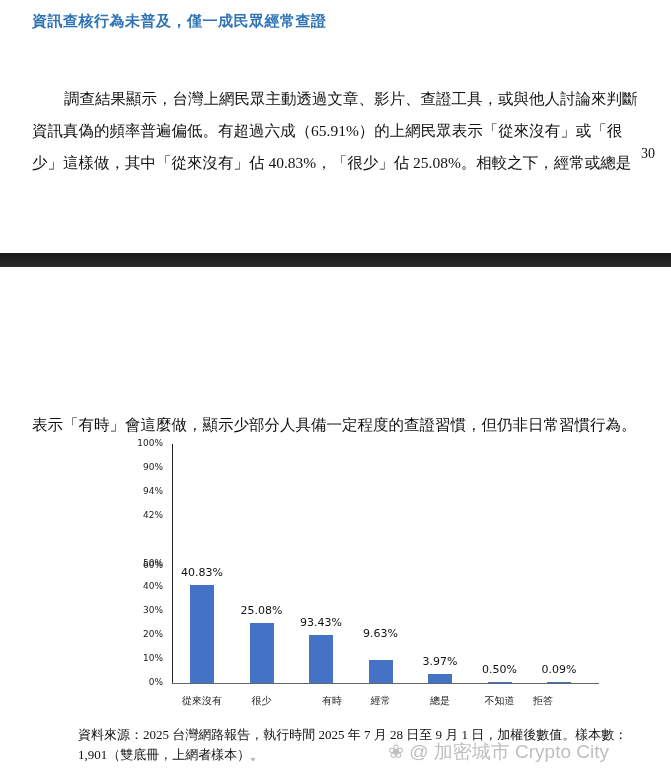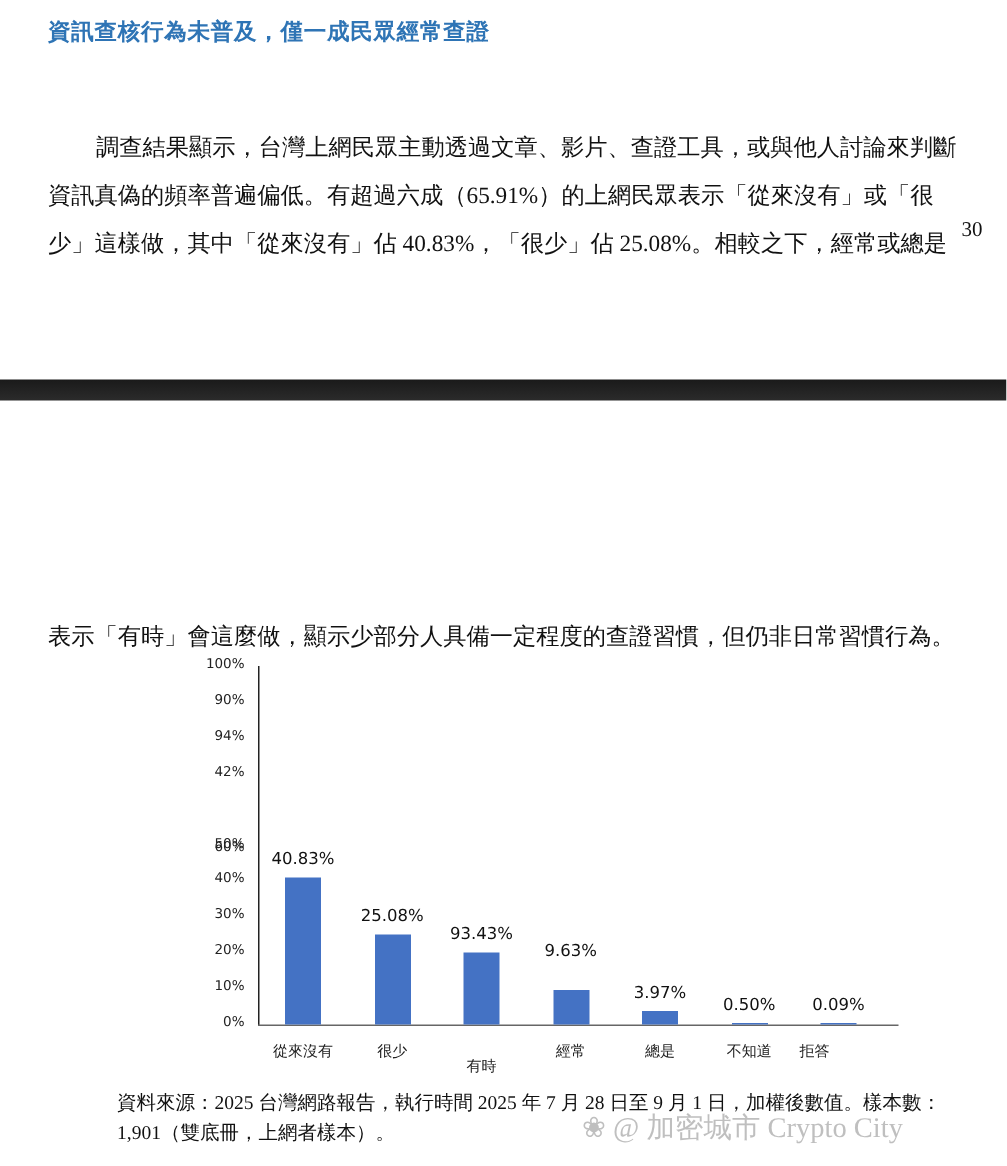--- a/index.html
+++ b/index.html
@@ -18,21 +18,21 @@
   .ytick { position:absolute; font-family:"DejaVu Sans",sans-serif; font-size:9px; color:#222;
            text-align:right; width:40px; left:123px; }
   .yaxis { position:absolute; left:172px; top:444px; width:1px; height:240px; background:#222; }
   .xaxis { position:absolute; left:172px; top:683px; width:427px; height:1px; background:#666; }
   .bar { position:absolute; width:24px; background:#4472c4; }
   .dlabel { position:absolute; width:70px; text-align:center; font-family:"DejaVu Sans",sans-serif;
             font-size:11px; color:#111; }
   .xlabel { position:absolute; width:70px; text-align:center; font-family:"DejaVu Sans",sans-serif;
             font-size:10px; color:#222; top:694px; }
   .source { position:absolute; left:78px; top:725px; font-size:13px; line-height:20px; width:580px; }
-  .watermark { position:absolute; left:388px; top:739px; font-family:Liberation Serif, serif;
+  .watermark { position:absolute; left:388px; top:739px; font-family:Liberation Sans, sans-serif;
                font-size:19px; color:rgba(170,170,170,0.75); white-space:nowrap; }
 </style>
 </head>
 <body>
 
 <div class="heading">資訊查核行為未普及，僅一成民眾經常查證</div>
 
 <div class="para" style="top:38px;">
   <span class="line indent">調查結果顯示，台灣上網民眾主動透過文章、影片、查證工具，或與他人討論來判斷</span>
   <span class="line">資訊真偽的頻率普遍偏低。有超過六成（65.91%）的上網民眾表示「從來沒有」或「很</span>
@@ -62,21 +62,21 @@
     <div class="ytick" style="top: 461.9px;">90%</div>
     <div class="ytick" style="top: 438px;">100%</div>
     <div class="bar" style="left: 190px; top: 585.416px; height: 97.5837px; background: rgb(68, 114, 196);"></div>
     <div class="dlabel" style="left: 167px; top: 566.416px;">40.83%</div>
     <div class="xlabel" style="left: 167px;">從來沒有</div>
     <div class="bar" style="left: 249.5px; top: 623.059px; height: 59.9412px; background: rgb(68, 114, 196);"></div>
     <div class="dlabel" style="left: 226.5px; top: 604.059px;">25.08%</div>
     <div class="xlabel" style="left: 226.5px;">很少</div>
     <div class="bar" style="left: 309px; top: 635.439px; height: 47.561px; background: rgb(68, 114, 196);"></div>
     <div class="dlabel" style="left: 286px; top: 616.439px;">93.43%</div>
-    <div class="xlabel" style="left: 286px; margin-top: 10px;">有時</div>
+    <div class="xlabel" style="left: 297px;">有時</div>
     <div class="bar" style="left: 368.5px; top: 659.984px; height: 23.0157px; background: rgb(68, 114, 196);"></div>
     <div class="dlabel" style="left: 345.5px; top: 627px;">9.63%</div>
     <div class="xlabel" style="left: 345.5px;">經常</div>
     <div class="bar" style="left: 428px; top: 673.512px; height: 9.4883px; background: rgb(68, 114, 196);"></div>
     <div class="dlabel" style="left: 405px; top: 654.512px;">3.97%</div>
     <div class="xlabel" style="left: 405px;">總是</div>
     <div class="bar" style="left: 487.5px; top: 681.805px; height: 1.195px; background: rgb(68, 114, 196);"></div>
     <div class="dlabel" style="left: 464.5px; top: 662.805px;">0.50%</div>
     <div class="xlabel" style="left: 464.5px;">不知道</div>
     <div class="bar" style="left: 547px; top: 682px; height: 1px; background: rgb(68, 114, 196);"></div>

